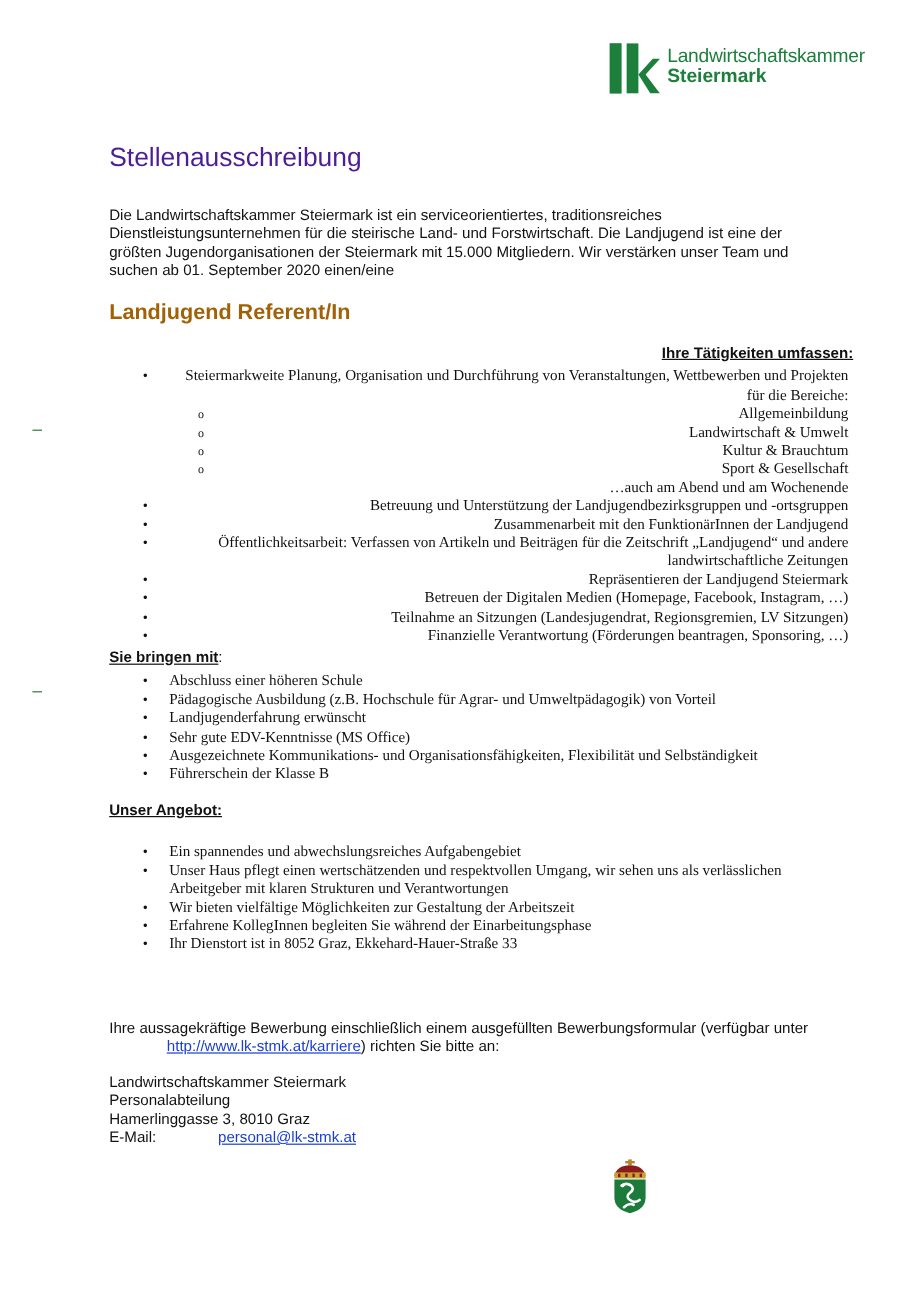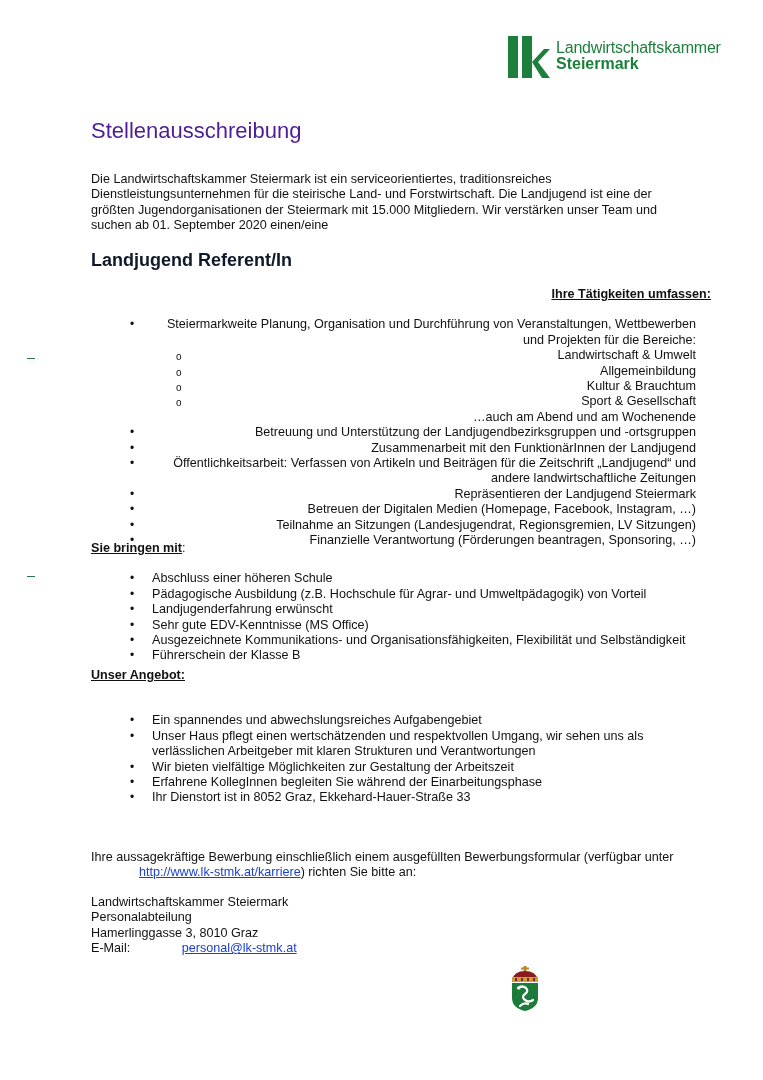--- a/index.html
+++ b/index.html
@@ -11,25 +11,25 @@
   .logo { position: absolute; left: 508px; top: 34px; height: 44px; display: flex; align-items: center; }
   .logo-mark { display: flex; align-items: flex-end; height: 44px; color: #1f7a3a; }
   .logo-l { width: 10px; height: 42px; background: #1d7f3c; margin-right: 4px; }
   .logo-k { width: 28px; height: 42px; position: relative; }
   .logo-text { margin-left: 6px; color: #1d7f3c; line-height: 16px; padding-bottom: 0px; }
   .logo-text .l1 { font-size: 16px; letter-spacing: -0.2px; }
   .logo-text .l2 { font-size: 16px; font-weight: bold; }
 
   .page-title { position: absolute; left: 91px; top: 118px; font-size: 22px; line-height: 26px; color: #4c1d95; }
   .intro { position: absolute; left: 91px; top: 172px; width: 600px; }
-  .job-title { position: absolute; left: 91px; top: 249px; font-size: 18px; line-height: 22px; font-weight: bold; color: #0f172a; }
+  .job-title { position: absolute; left: 91px; top: 249px; font-size: 18px; line-height: 22px; font-weight: bold; color: #a16207; }
 
   .section { position: absolute; left: 91px; width: 620px; }
   .section-head { font-weight: bold; text-decoration: underline; }
-  ul.bul { list-style: none; margin: 15px; padding: 0; }
+  ul.bul { list-style: none; margin: 4px; padding: 0; font-family: Liberation Serif, serif; }
   ul.bul > li { position: relative; padding-left: 46px; }
   ul.bul > li::before { content: "•"; position: absolute; left: 24px; top: 0; font-size: 12px; }
   ul.sub { list-style: none; margin: 0; padding: 0; }
   ul.sub > li { position: relative; padding-left: 46px; }
   ul.sub > li::before { content: "o"; position: absolute; left: 24px; top: 1px; font-size: 10px; }
   .trail { padding-left: 24px; }
   a.lnk { color: #1a3fd0; text-decoration: underline; padding-left: 48px; }
 
   .margin-mark { position: absolute; left: 27px; width: 8px; height: 1px; background: #2b7a3a; }
   .crest { position: absolute; left: 508px; top: 966px; width: 34px; height: 46px; }
@@ -59,22 +59,22 @@
 <div class="intro">Die Landwirtschaftskammer Steiermark ist ein serviceorientiertes, traditionsreiches Dienstleistungsunternehmen für die steirische Land- und Forstwirtschaft. Die Landjugend ist eine der größten Jugendorganisationen der Steiermark mit 15.000 Mitgliedern. Wir verstärken unser Team und suchen ab 01. September 2020 einen/eine</div>
 
 <div class="job-title">Landjugend Referent/In</div>
 
 <div class="section" style="top:287px;text-align:right;">
   <div class="section-head">Ihre Tätigkeiten umfassen:</div>
   <ul class="bul">
     <li>
       <span>Steiermarkweite Planung, Organisation und Durchführung von Veranstaltungen, Wettbewerben und Projekten für die Bereiche:</span>
       <ul class="sub">
+        <li>Allgemeinbildung</li>
         <li>Landwirtschaft &amp; Umwelt</li>
-        <li>Allgemeinbildung</li>
         <li>Kultur &amp; Brauchtum</li>
         <li>Sport &amp; Gesellschaft</li>
       </ul>
       <div class="trail">…auch am Abend und am Wochenende</div>
     </li>
     <li>Betreuung und Unterstützung der Landjugendbezirksgruppen und -ortsgruppen</li>
     <li>Zusammenarbeit mit den FunktionärInnen der Landjugend</li>
     <li>Öffentlichkeitsarbeit: Verfassen von Artikeln und Beiträgen für die Zeitschrift „Landjugend“ und andere landwirtschaftliche Zeitungen</li>
     <li>Repräsentieren der Landjugend Steiermark</li>
     <li>Betreuen der Digitalen Medien (Homepage, Facebook, Instagram, …)</li>

